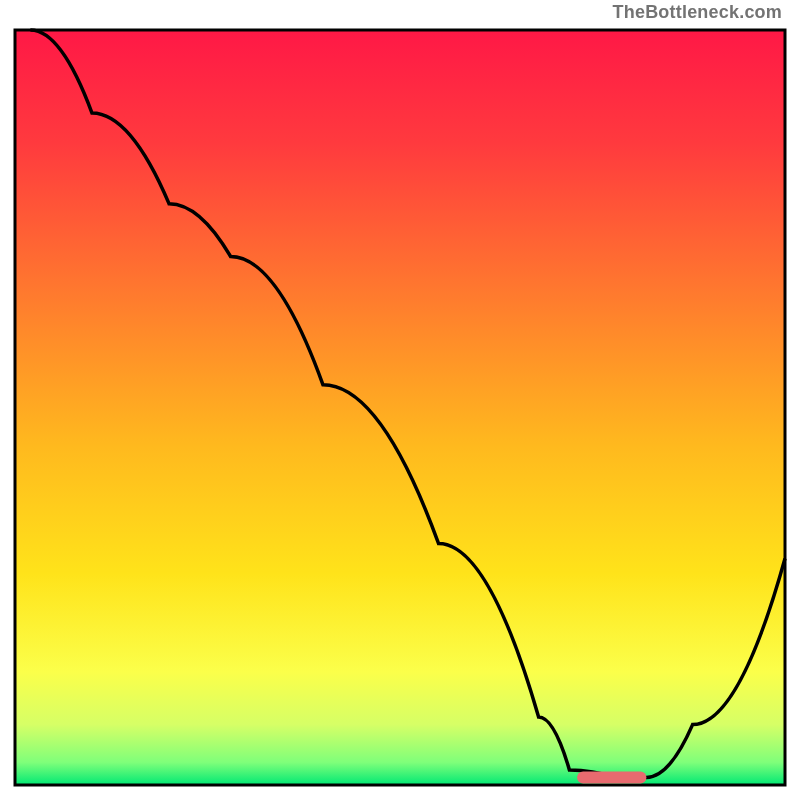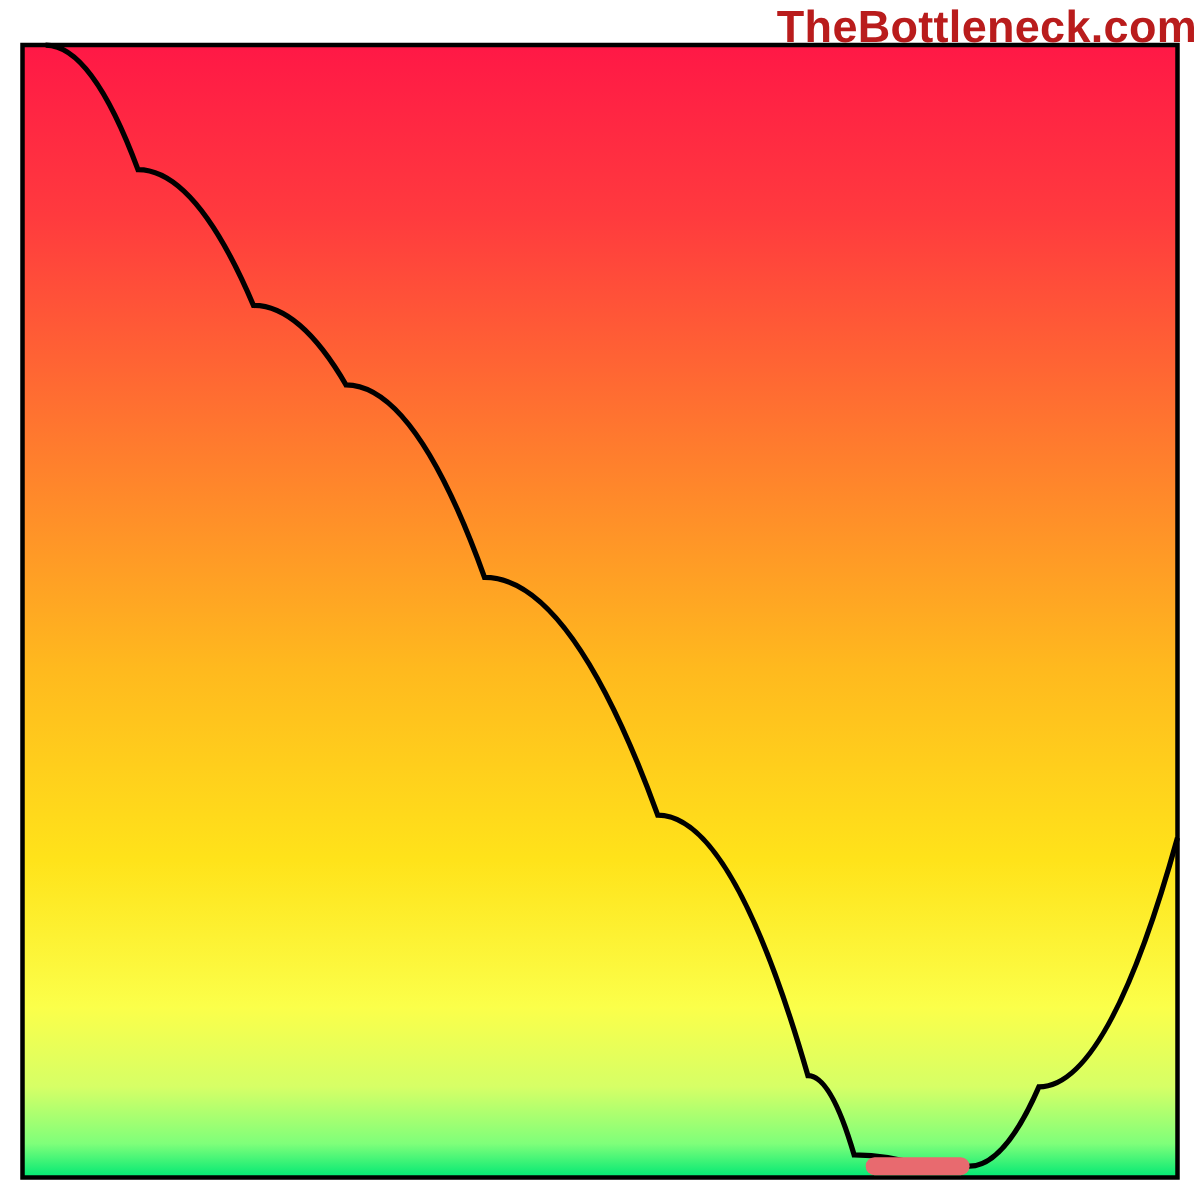--- a/index.html
+++ b/index.html
@@ -16,25 +16,25 @@
     height: 800px;
   }
   svg {
     position: absolute;
     top: 0;
     left: 0;
   }
   .watermark {
     position: absolute;
     top: 2px;
-    right: 2px;
+    right: 18px;
     font-family: Arial, Helvetica, sans-serif;
-    font-size: 30px;
+    font-size: 18px;
     font-weight: 600;
-    color: #b91c1c;
+    color: #737373;
     letter-spacing: 0.2px;
   }
 </style>
 </head>
 <body>
 
 <div class="chart-wrap">
 
   <svg width="800" height="800" viewBox="0 0 800 800">
     <defs>

